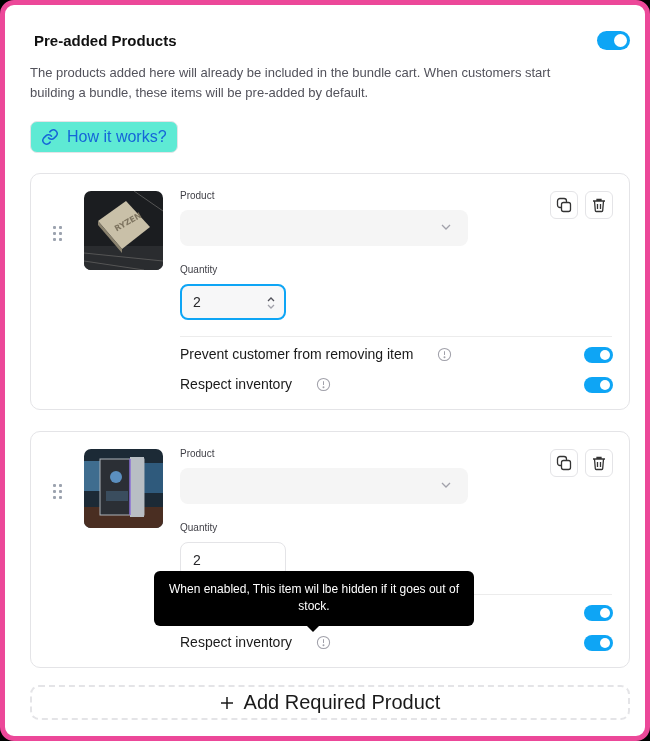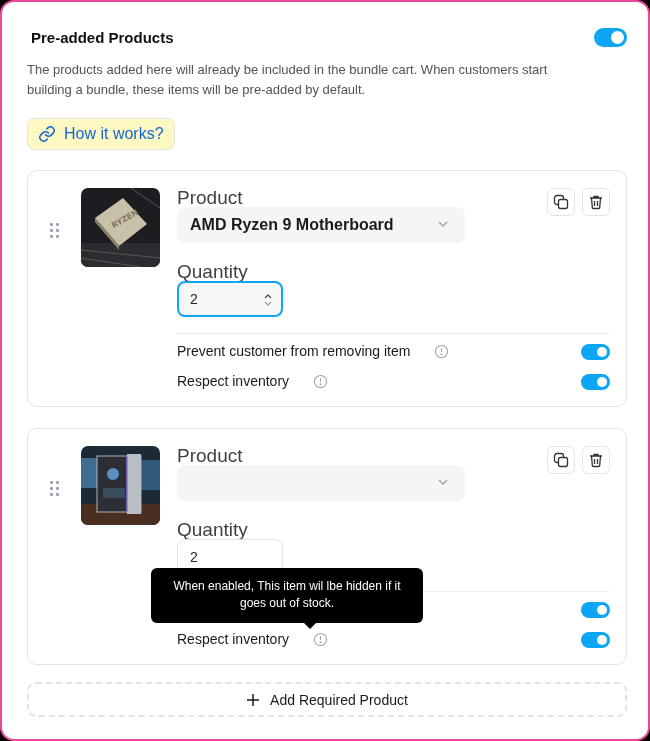--- a/index.html
+++ b/index.html
@@ -1,83 +1,83 @@
 <!DOCTYPE html>
 <html><head>
   <meta charset="utf-8">
   <style>
     * { box-sizing: border-box; margin: 0; padding: 0; }
     html, body { width: 650px; height: 741px; background: #000; overflow: hidden; }
     body { font-family: "Liberation Sans", "DejaVu Sans", sans-serif; color: #1a1a1a; }
     .panel {
       position: absolute; left: 0; top: 0; width: 650px; height: 741px;
-      background: #fff; border: 2px solid #ec4899; border-radius: 14px;
+      background: #fff; border: 5px solid #ec4899; border-radius: 14px;
     }
     .title {
       position: absolute; left: 29px; top: 27px; font-size: 15px; font-weight: 700; color: #111;
     }
     .toggle {
       position: absolute; width: 29px; height: 16px; border-radius: 8px; background: #0ea5f5;
     }
     .toggle::after {
       content: ""; position: absolute; right: 3px; top: 3px; width: 10px; height: 10px;
       border-radius: 50%; background: #fff;
     }
     .toggle.big { width: 33px; height: 19px; border-radius: 10px; }
     .toggle.big::after { width: 13px; height: 13px; top: 3px; right: 3px; }
     .desc {
       position: absolute; left: 25px; top: 58px; width: 540px; font-size: 13px; line-height: 20px; color: #52525b;
     }
     .how-btn {
       position: absolute; left: 25px; top: 116px; height: 32px; padding: 0 10px;
-      border: 1px solid #e4e4e7; border-radius: 7px; background: #fef9c3;
+      border: 1px solid #e4e4e7; border-radius: 7px; background: #5eead4;
       display: flex; align-items: center; gap: 8px; color: #1565d8; font-size: 16px;
     }
     .card {
       position: absolute; left: 25px; width: 600px; border: 1px solid #e4e4e7; border-radius: 10px; background: #fff;
     }
     .drag {
       position: absolute; left: 22px; width: 10px; height: 16px;
       display: grid; grid-template-columns: 4px 4px; gap: 2px 2px;
     }
     .drag span { width: 3px; height: 3px; background: #9ca3af; border-radius: 1px; }
     .thumb {
       position: absolute; left: 53px; top: 17px; width: 79px; height: 79px; border-radius: 7px; overflow: hidden;
     }
-    .lbl { position: absolute; left: 149px; font-size: 19px; color: #3f3f46; }
+    .lbl { position: absolute; left: 149px; font-size: 10px; color: #3f3f46; }
     .select {
       position: absolute; left: 149px; width: 288px; height: 36px; border-radius: 8px; background: #f5f5f5;
       display: flex; align-items: center; padding-left: 13px; font-size: 16px; font-weight: 700; color: #1a1a1a;
     }
     .select .chev { position: absolute; right: 16px; top: 11px; width: 12px; height: 12px; }
     .qty {
       position: absolute; left: 149px; width: 106px; height: 36px; border-radius: 8px;
       border: 1px solid #e4e4e7; background: #fff; display: flex; align-items: center; padding-left: 12px;
       font-size: 14px; color: #27272a;
     }
     .qty.focus { border: 2px solid #0ea5f5; background: #f7f7f8; padding-left: 11px; }
     .qty .spin { position: absolute; right: 8px; top: 9px; width: 10px; height: 16px; }
     .icon-btn {
       position: absolute; width: 28px; height: 28px; border: 1px solid #e4e4e7; border-radius: 6px; background: #fff;
       display: flex; align-items: center; justify-content: center;
     }
     .sep { position: absolute; left: 149px; right: 17px; height: 1px; background: #ececec; }
     .opt { position: absolute; left: 149px; font-size: 14px; color: #1a1a1a; display: flex; align-items: center; gap: 24px; }
     .info { width: 15px; height: 15px; }
     .tooltip {
-      position: absolute; left: 149px; top: 566px; width: 272px; height: 55px; background: #000; border-radius: 6px;
+      position: absolute; left: 149px; top: 566px; width: 320px; height: 55px; background: #000; border-radius: 6px;
       color: #fff; font-size: 12px; line-height: 17px; text-align: center; padding: 10px 10px 0;
     }
     .tooltip::after {
       content: ""; position: absolute; left: 153px; bottom: -6px; border-left: 6px solid transparent;
       border-right: 6px solid transparent; border-top: 6px solid #000;
     }
     .add-btn {
       position: absolute; left: 25px; top: 680px; width: 600px; height: 35px; border: 2px dashed #e4e4e7; border-radius: 9px;
-      display: flex; align-items: center; justify-content: center; gap: 10px; font-size: 14px; color: #1a1a1a; background: #fff;
+      display: flex; align-items: center; justify-content: center; gap: 10px; font-size: 20px; color: #1a1a1a; background: #fff;
     }
   </style>
 </head>
 <body>
 
 <div class="panel">
   <div class="title">Pre-added Products</div>
   <div class="toggle big" style="left:592px; top:26px;"></div>
   <div class="desc">The products added here will already be included in the bundle cart. When customers start building a bundle, these items will be pre-added by default.</div>
 
@@ -107,21 +107,20 @@
             <line x1="0" y1="70" x2="60" y2="79"></line>
             <line x1="50" y1="0" x2="79" y2="20"></line>
           </g>
         <polygon points="14,30 42,10 66,36 38,58" fill="#c9c0a8"></polygon>
         <polygon points="14,30 38,58 38,62 14,34" fill="#8a826e"></polygon>
         <text x="30" y="37" font-size="8" fill="#7d735f" transform="rotate(-30 38 34)" font-family="DejaVu Sans, sans-serif" font-weight="bold">RYZEN</text>
       </svg>
     </div>
     <div class="lbl" style="top:16px;">Product</div>
     <div class="select" style="top:36px;">
-      <span>AMD Ryzen 9 Motherboard</span>
       <svg class="chev" viewBox="0 0 12 12" fill="none" stroke="#a1a1aa" stroke-width="1.3">
           <path d="M2 4l4 4 4-4"></path>
         </svg>
     </div>
     <div class="lbl" style="top:90px;">Quantity</div>
     <div class="qty focus" style="top:110px;">
       <span>2</span>
       <svg class="spin" viewBox="0 0 10 16" fill="none" stroke-width="1.3">
           <path d="M2 6l3-3 3 3" stroke="#52525b"></path>
           <path d="M2 10l3 3 3-3" stroke="#a1a1aa"></path>

